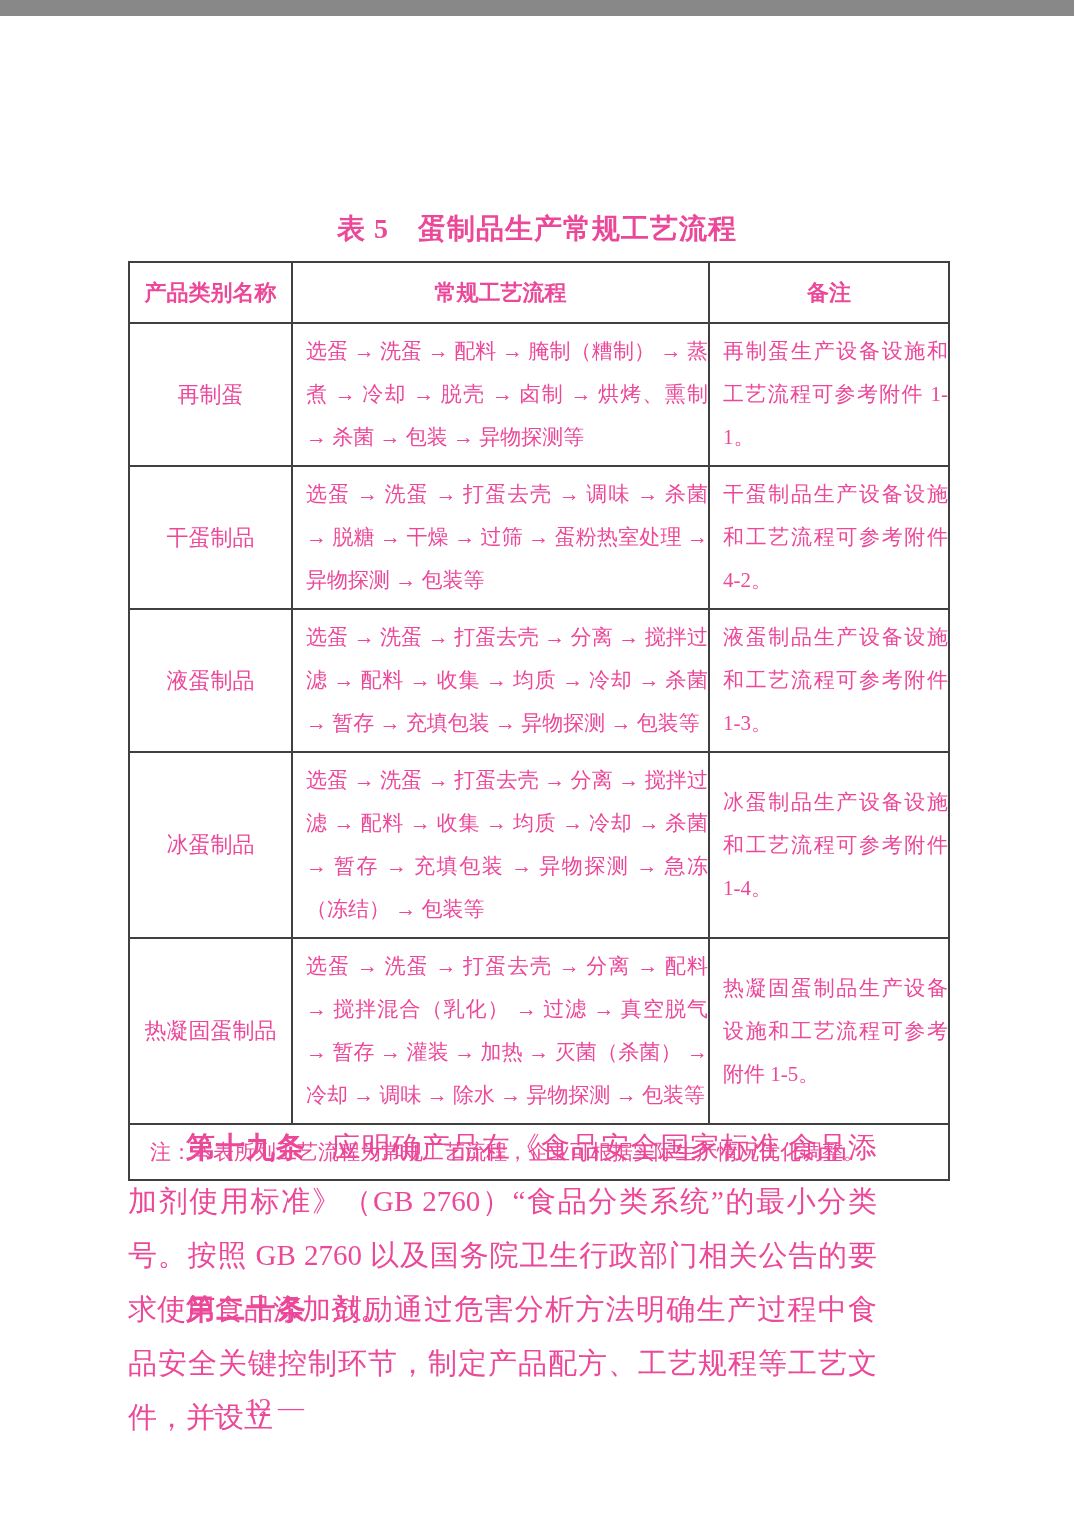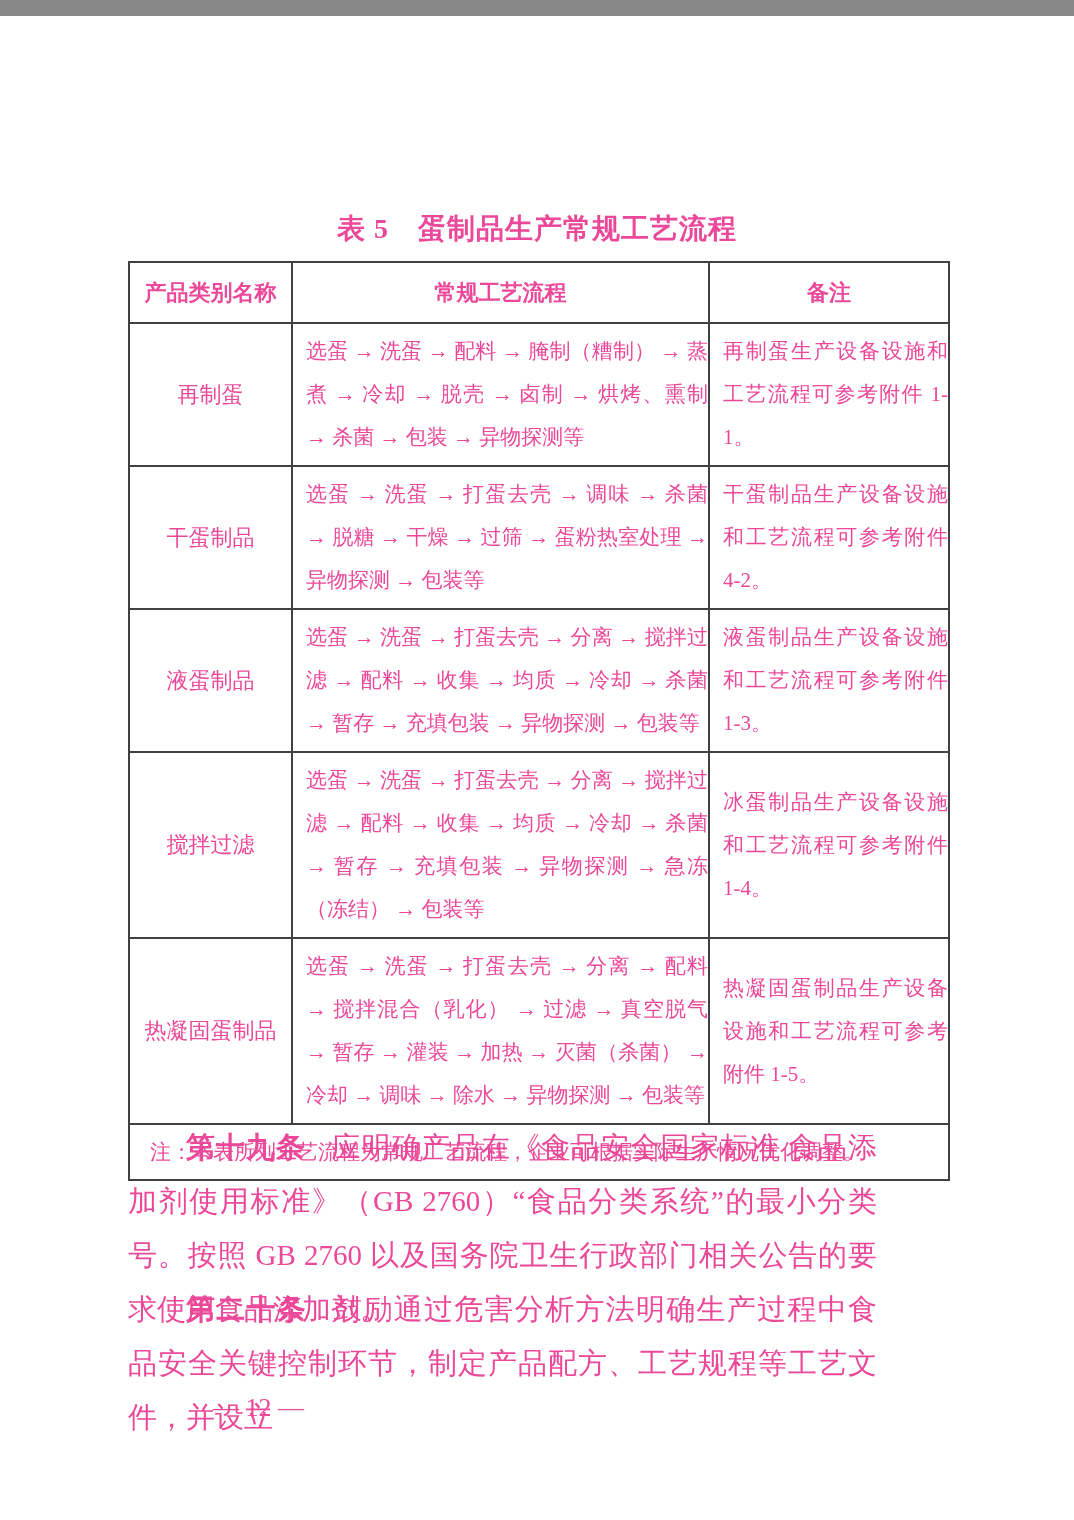--- a/index.html
+++ b/index.html
@@ -108,21 +108,21 @@
       <td class="cat-cell">干蛋制品</td>
       <td class="proc-cell">选蛋 → 洗蛋 → 打蛋去壳 → 调味 → 杀菌 → 脱糖 → 干燥 → 过筛 → 蛋粉热室处理 → 异物探测 → 包装等</td>
       <td class="rem-cell">干蛋制品生产设备设施和工艺流程可参考附件 4-2。</td>
     </tr>
     <tr class="r-std">
       <td class="cat-cell">液蛋制品</td>
       <td class="proc-cell">选蛋 → 洗蛋 → 打蛋去壳 → 分离 → 搅拌过滤 → 配料 → 收集 → 均质 → 冷却 → 杀菌 → 暂存 → 充填包装 → 异物探测 → 包装等</td>
       <td class="rem-cell">液蛋制品生产设备设施和工艺流程可参考附件 1-3。</td>
     </tr>
     <tr class="r-tall">
-      <td class="cat-cell">搅拌过滤</td>
+      <td class="cat-cell">冰蛋制品</td>
       <td class="proc-cell">选蛋 → 洗蛋 → 打蛋去壳 → 分离 → 搅拌过滤 → 配料 → 收集 → 均质 → 冷却 → 杀菌 → 暂存 → 充填包装 → 异物探测 → 急冻（冻结） → 包装等</td>
       <td class="rem-cell">冰蛋制品生产设备设施和工艺流程可参考附件 1-4。</td>
     </tr>
     <tr class="r-t2">
       <td class="cat-cell">热凝固蛋制品</td>
       <td class="proc-cell">选蛋 → 洗蛋 → 打蛋去壳 → 分离 → 配料 → 搅拌混合（乳化） → 过滤 → 真空脱气 → 暂存 → 灌装 → 加热 → 灭菌（杀菌） → 冷却 → 调味 → 除水 → 异物探测 → 包装等</td>
       <td class="rem-cell">热凝固蛋制品生产设备设施和工艺流程可参考附件 1-5。</td>
     </tr>
     <tr class="r-note">
       <td class="note-cell" colspan="3">注：本表所列工艺流程为常规工艺流程，企业可根据实际生产情况优化调整。</td>

